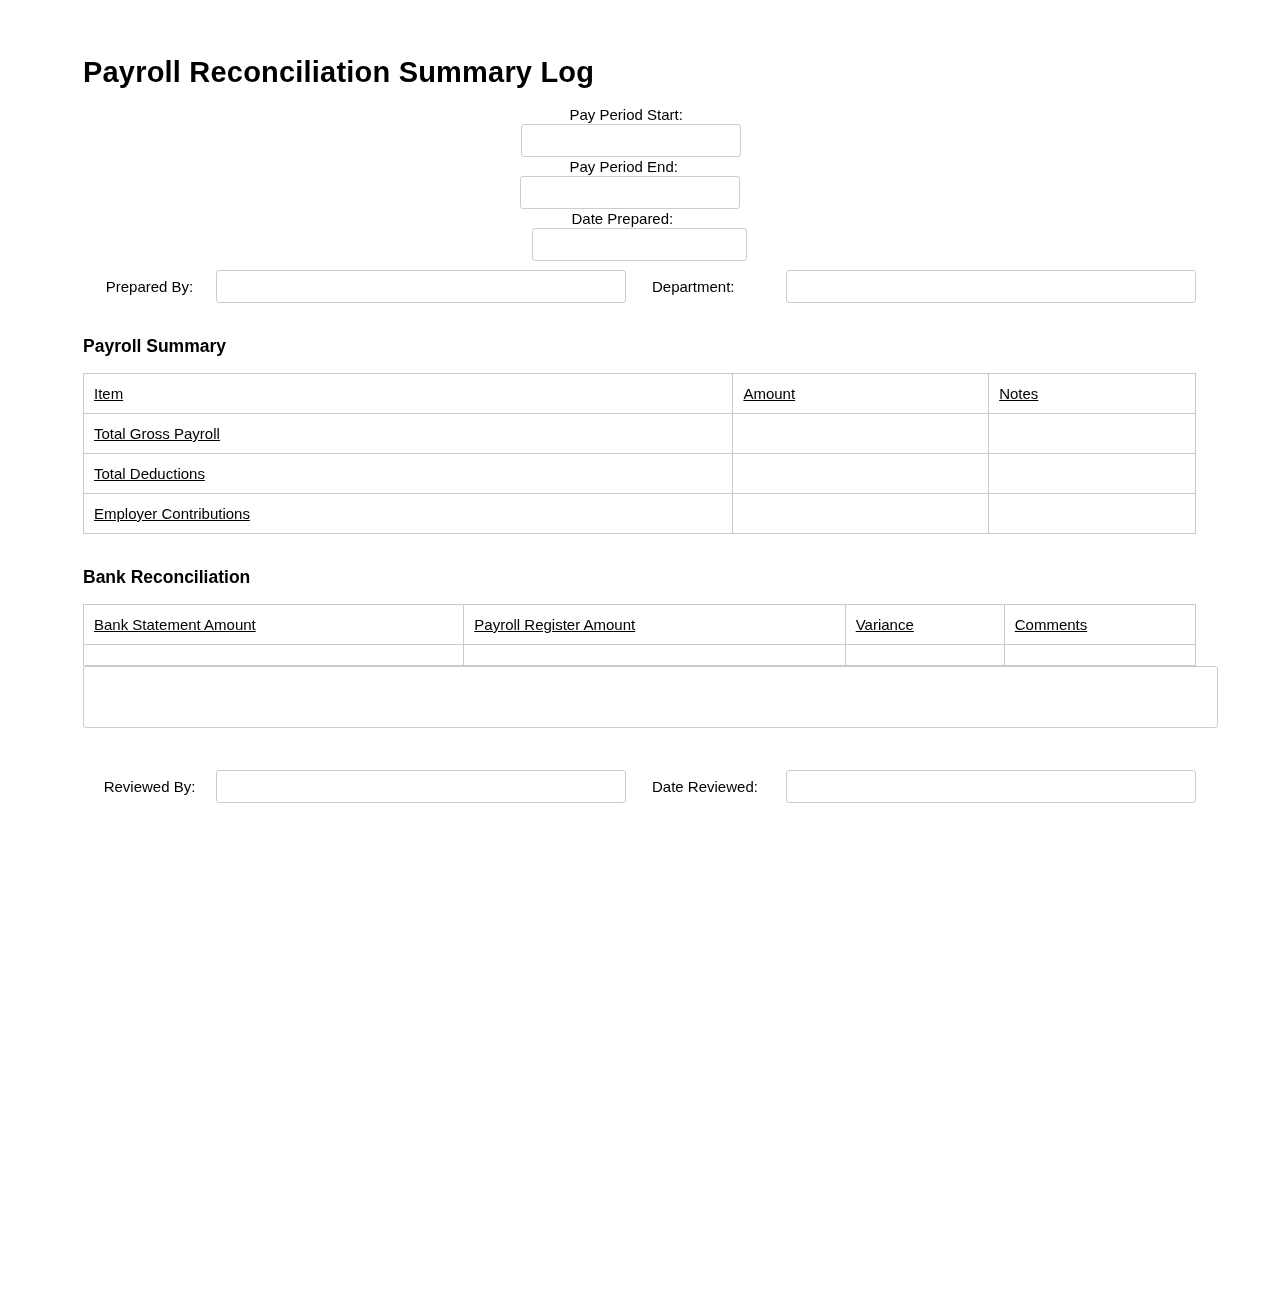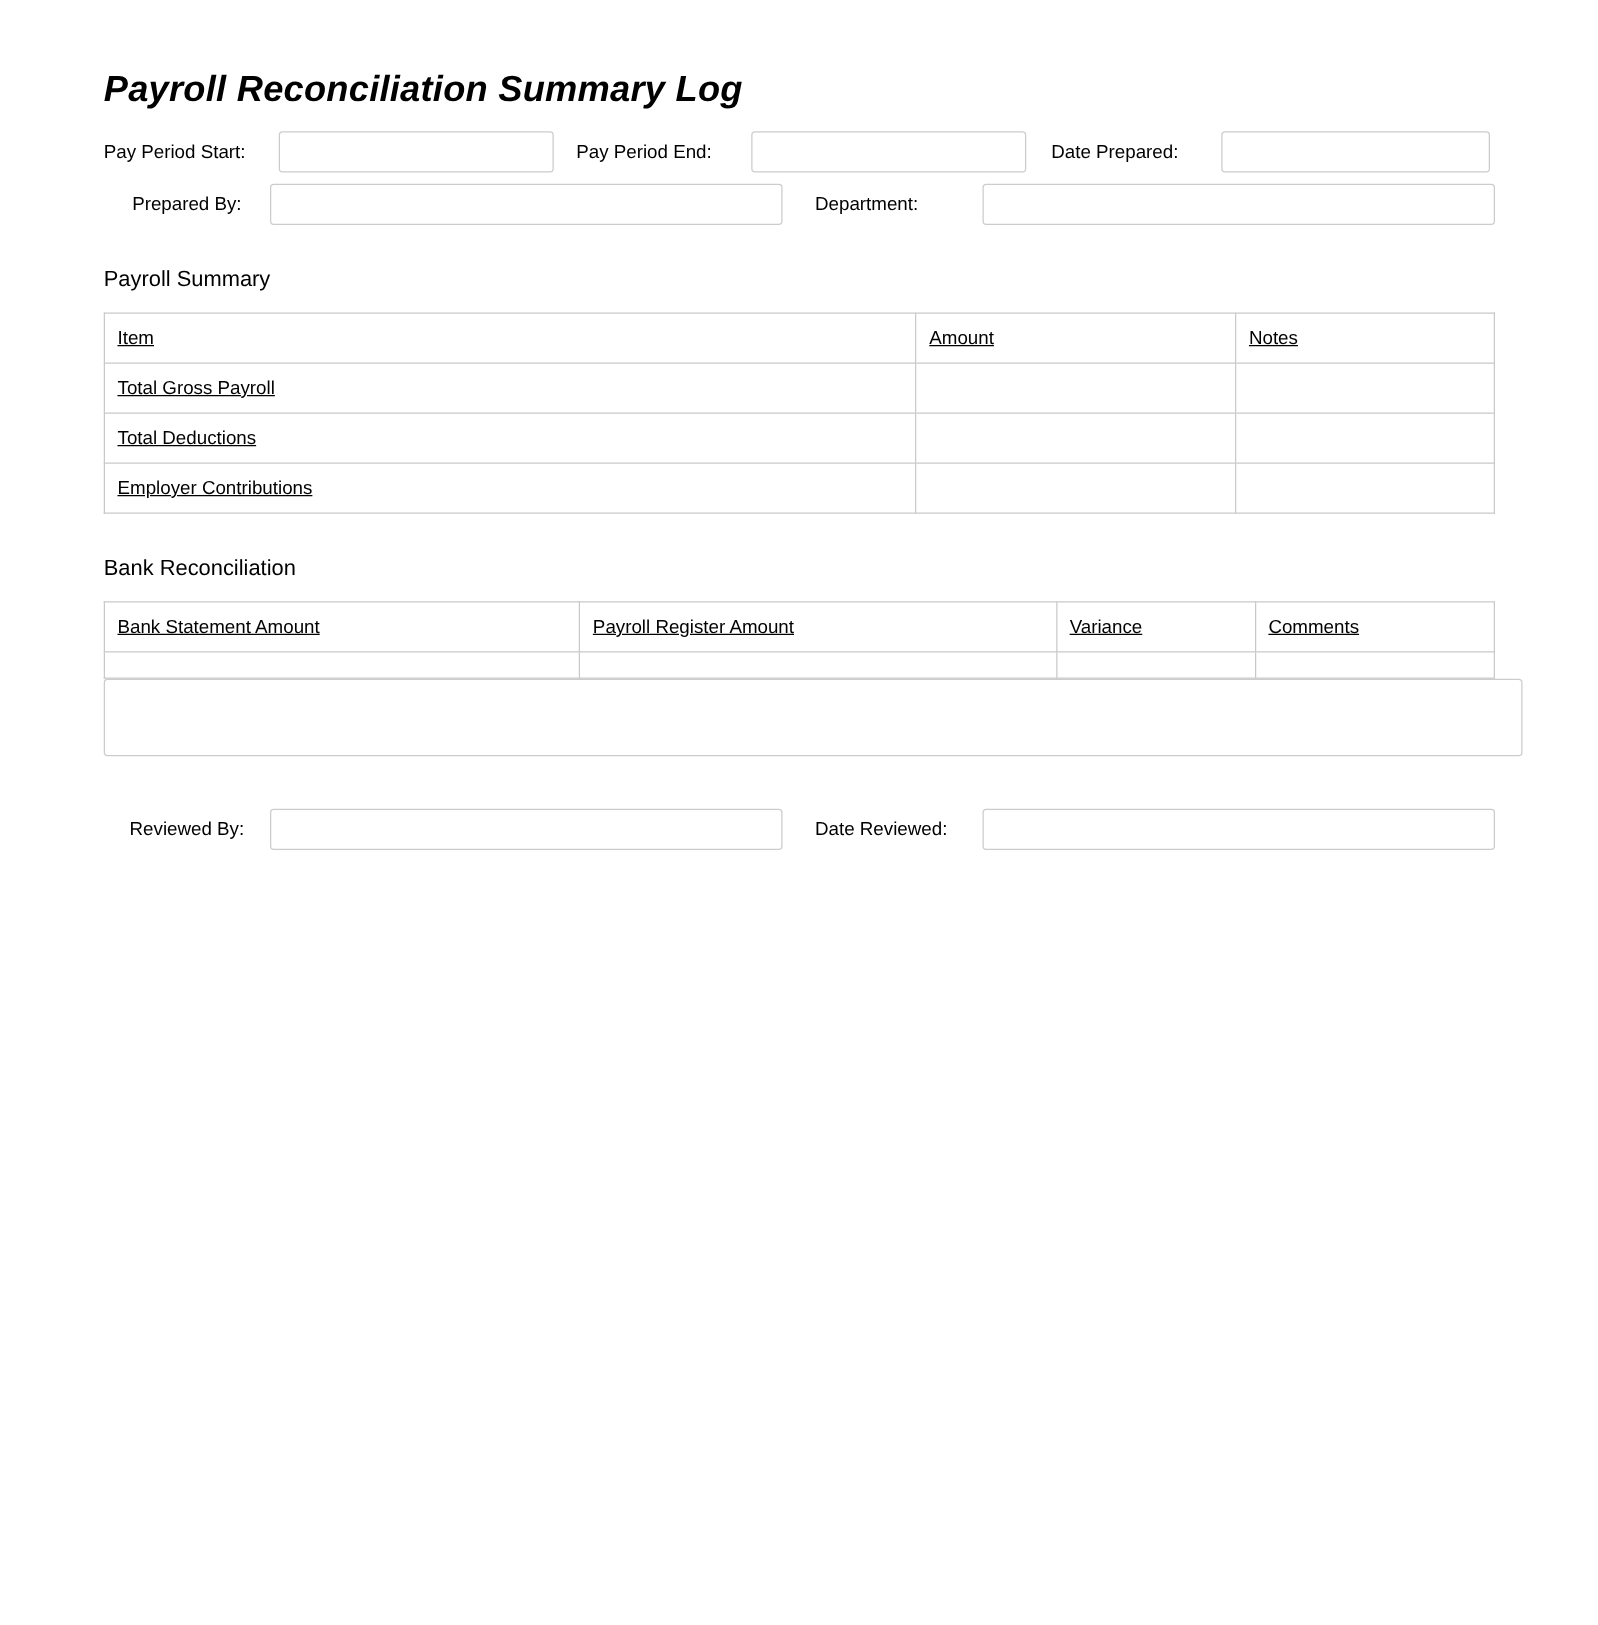--- a/index.html
+++ b/index.html
@@ -14,33 +14,32 @@
   .container {
     width: 1113px;
     margin: 56px 0 0 83px;
   }
   h1.page-title {
     font-size: 29px;
     font-weight: bold;
     line-height: 33px;
     margin: 0 0 16px 0;
     letter-spacing: 0.2px;
-    font-style: italic;
   }
   h2.section-heading {
     font-size: 17.5px;
-    font-weight: 400;
+    font-weight: 700;
     line-height: 21px;
     margin: 33px 0 16px 0;
   }
   .frow {
     display: flex;
     align-items: center;
   }
-  .frow.row1 { margin-bottom: 9px; }
+  .frow.row1 { margin-bottom: 9px; flex-direction: column; }
   .flabel {
     font-size: 15px;
     line-height: 19px;
     flex: 0 0 auto;
   }
   input.inp, textarea.txt {
     font-family: "Liberation Sans", sans-serif;
     font-size: 15px;
     border: 1px solid #cccccc;
     border-radius: 3px;

